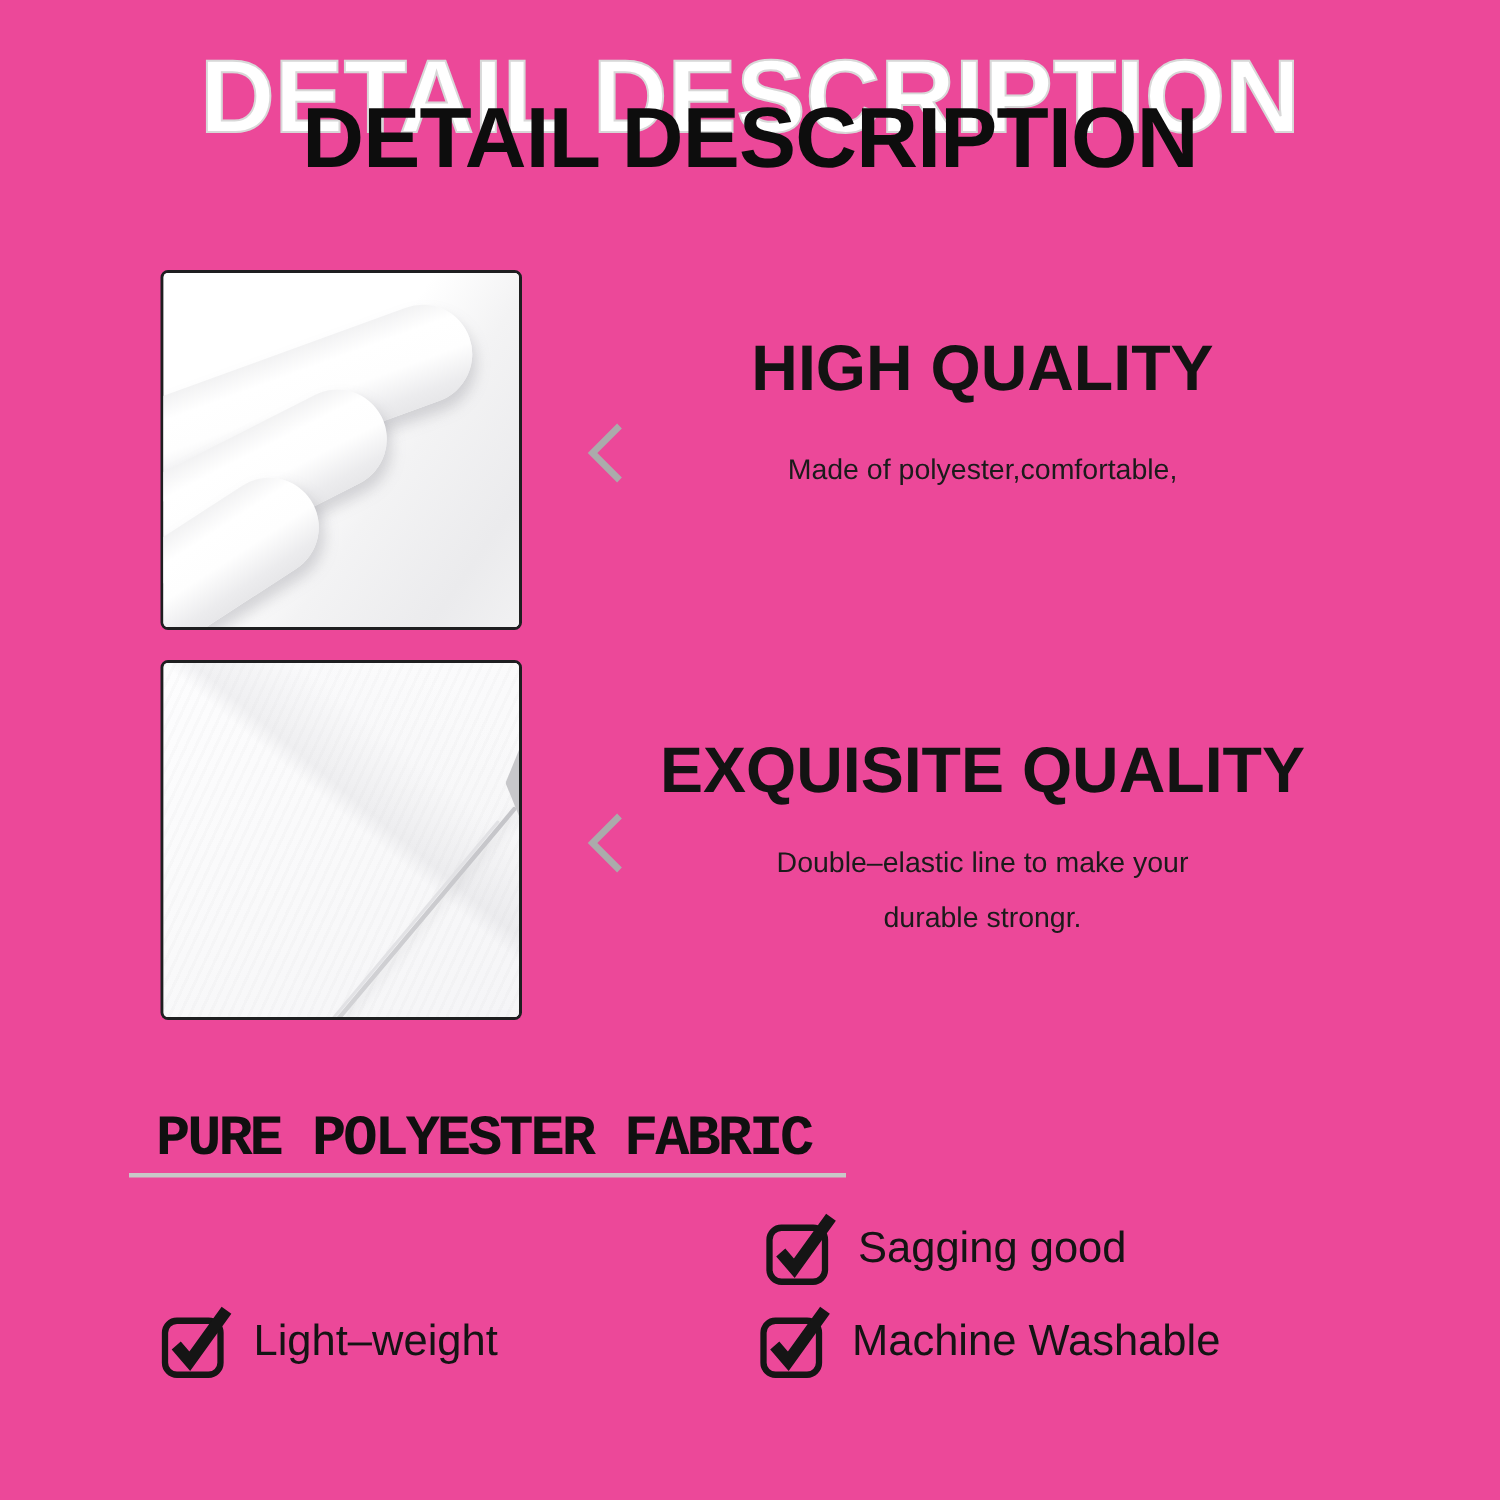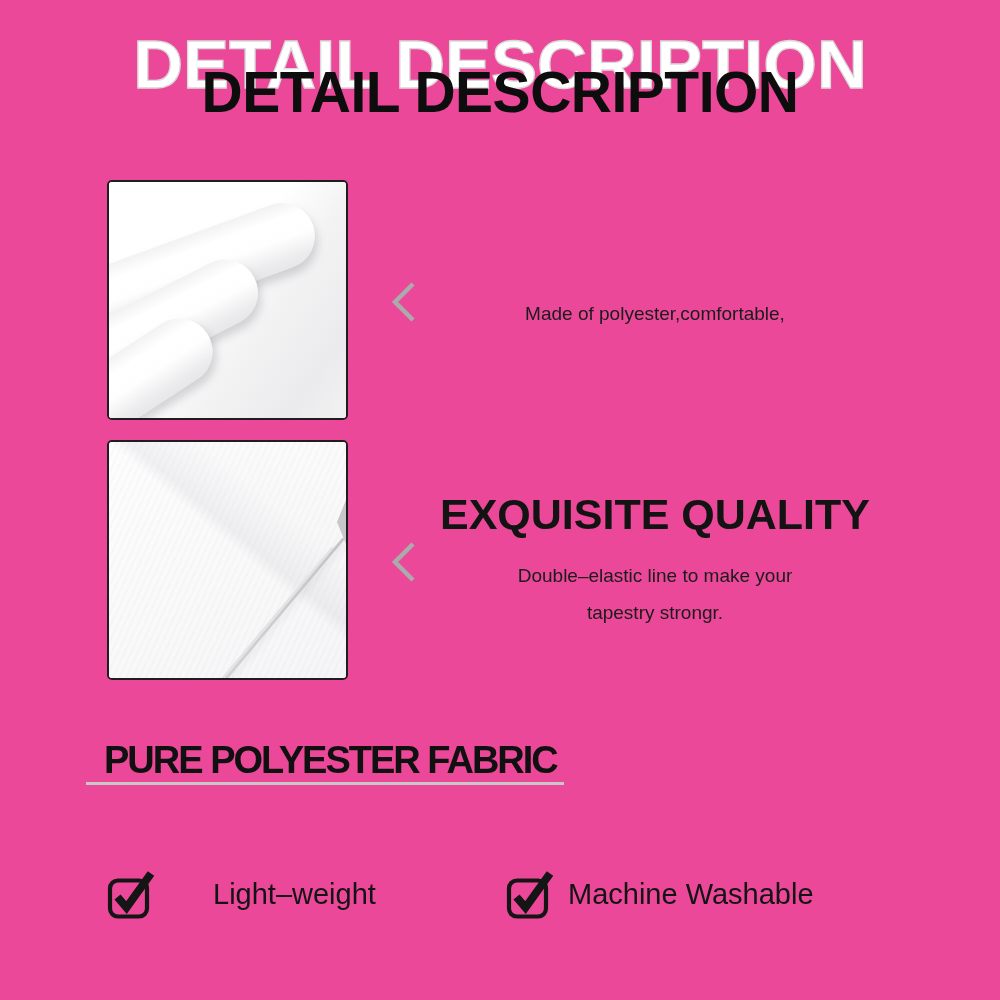--- a/index.html
+++ b/index.html
@@ -74,28 +74,28 @@
     position:absolute; left:405px; width:500px; text-align:center;
     font-size:19px; line-height:37px; color:#1b1b1b;
   }
   .sec-body1 { top:295px; }
   .sec-body2 { top:557px; }
 
   
   .features-heading {
     position:absolute; left:104px; top:738px;
     font-size:38px; font-weight:700; letter-spacing:-2px; line-height:44px;
-    color:#101010; white-space:nowrap;
+    color:#101010; white-space:nowrap;font-family:Liberation Mono, monospace;
   }
   .features-underline {
     position:absolute; left:86px; top:782px; width:478px; height:3px; background:#c8c8c8;
   }
   .feature { position:absolute; display:flex; align-items:center; height:50px; }
   .feature-1 { left:105px; top:807px; }
-  .feature-2 { left:105px; top:869px;gap:44px; }
+  .feature-2 { left:105px; top:869px; }
   .feature-3 { left:508px; top:807px; }
   .feature-4 { left:504px; top:869px; }
   .feature .label {
     font-size:29px; line-height:50px; color:#141414; margin-left:12px; white-space:nowrap;
   }
   .checkbox-svg { flex:0 0 auto; }
 </style>
 </head>
 <body>
 
@@ -108,55 +108,63 @@
     <div class="fold-bg"></div>
     <div class="roll roll1"></div>
     <div class="roll roll2"></div>
     <div class="roll roll3"></div>
   </div>
 
   <svg class="chevron chevron1" viewBox="0 0 28 42">
     <path d="M24 3 L6 21 L24 39" fill="none" stroke="#ababab" stroke-width="4.5"></path>
   </svg>
 
+  <div class="sec-heading sec-heading1">HIGH QUALITY</div>
   <div class="sec-body sec-body1">
     <div>Made of polyester,comfortable,</div>
   </div>
 
   <div class="img-box img-box2">
     <div class="hem-bg"></div>
     <div class="hem-texture"></div>
     <div class="hem-shade"></div>
     <div class="seam-main"></div>
     <div class="seam-stitch"></div>
     <div class="hem-corner"></div>
   </div>
 
   <svg class="chevron chevron2" viewBox="0 0 28 42">
     <path d="M24 3 L6 21 L24 39" fill="none" stroke="#ababab" stroke-width="4.5"></path>
   </svg>
 
   <div class="sec-heading sec-heading2">EXQUISITE QUALITY</div>
   <div class="sec-body sec-body2">
     <div>Double–elastic line to make your</div>
-    <div>tapestry strongr.</div>
+    <div>durable strongr.</div>
   </div>
 
   <div class="features-heading">PURE POLYESTER FABRIC</div>
   <div class="features-underline"></div>
 
 
   <div class="feature feature-2">
     <svg class="checkbox-svg" width="52" height="50" viewBox="0 0 52 50">
       <rect x="5" y="11.5" width="37" height="36" rx="8" fill="none" stroke="#151515" stroke-width="4.2"></rect>
       <path d="M12.5 28 L21.5 38.5 L46 4.5" fill="none" stroke="#151515" stroke-width="8" stroke-linejoin="miter"></path>
     </svg>
     <span class="label">Light–weight</span>
   </div>
 
+  <div class="feature feature-3">
+    <svg class="checkbox-svg" width="52" height="50" viewBox="0 0 52 50">
+      <rect x="5" y="11.5" width="37" height="36" rx="8" fill="none" stroke="#151515" stroke-width="4.2"></rect>
+      <path d="M12.5 28 L21.5 38.5 L46 4.5" fill="none" stroke="#151515" stroke-width="8" stroke-linejoin="miter"></path>
+    </svg>
+    <span class="label">Sagging good</span>
+  </div>
 
   <div class="feature feature-4">
     <svg class="checkbox-svg" width="52" height="50" viewBox="0 0 52 50">
       <rect x="5" y="11.5" width="37" height="36" rx="8" fill="none" stroke="#151515" stroke-width="4.2"></rect>
       <path d="M12.5 28 L21.5 38.5 L46 4.5" fill="none" stroke="#151515" stroke-width="8" stroke-linejoin="miter"></path>
     </svg>
     <span class="label">Machine Washable</span>
   </div>
 
 </div>

